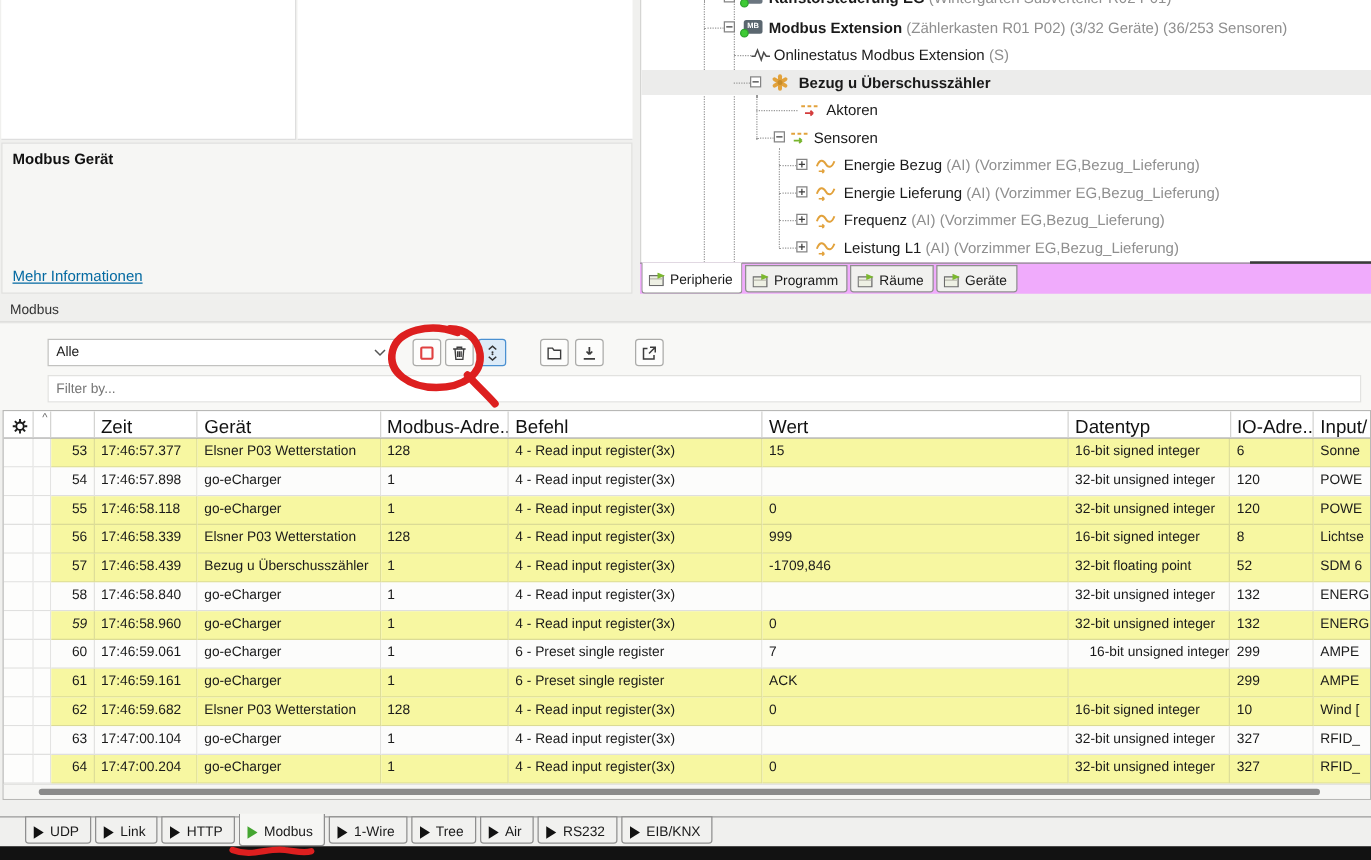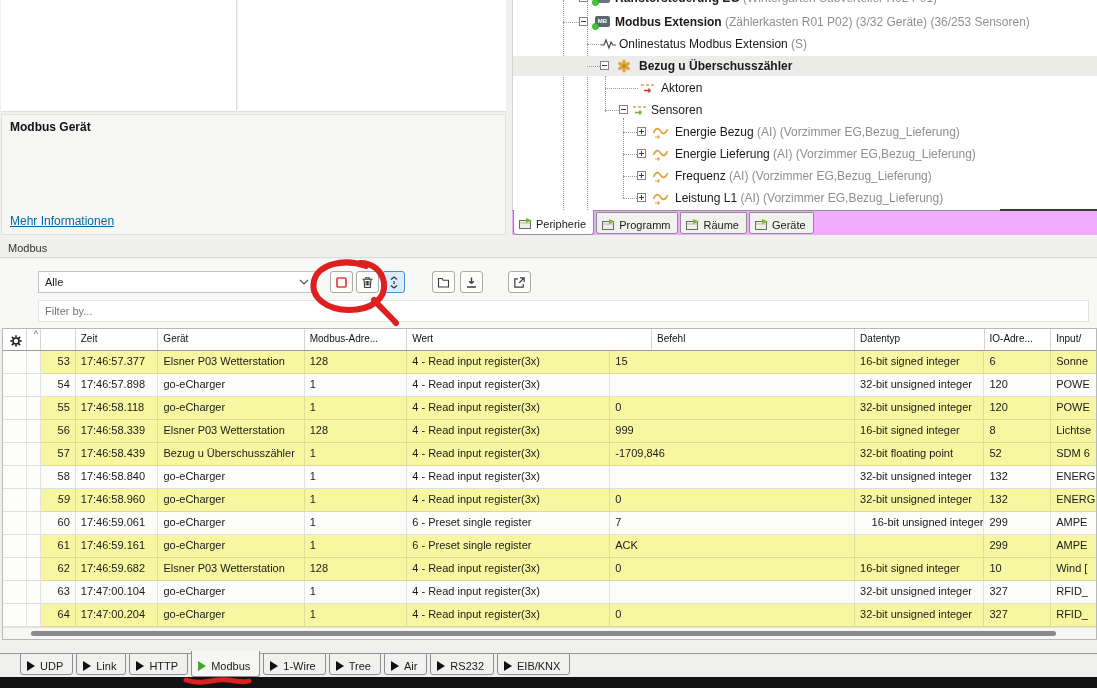--- a/index.html
+++ b/index.html
@@ -50,21 +50,21 @@
   .dd-chev{position:absolute;right:6px;top:7px;}
   .tbtn{position:absolute;top:12px;width:23px;height:22px;background:#fdfdfc;border:1px solid #ababa9;border-radius:3px;
         display:flex;align-items:center;justify-content:center;cursor:pointer;}
   .tbtn.blue{background:#dcebf8;border-color:#4a90d1;}
   .filterbox{position:absolute;left:38px;top:41px;width:1051px;height:22px;background:#fff;border:1px solid #e2e2e0;
              font-size:11px;color:#9a9a98;padding:0 6px;font-family:inherit;outline:none;}
 
   
   .tablewrap{position:absolute;left:2px;top:328px;width:1095px;height:312px;background:#fff;border:1px solid #b8b8b6;overflow:hidden;}
   .thead{display:flex;height:22px;background:#fff;border-bottom:1px solid #9b9b9b;}
-  .th{font-size:10px;color:#111;padding:4px 0 0 5px;border-right:1px solid #d4d4d2;overflow:hidden;white-space:nowrap;cursor:pointer;}
+  .th{font-size:15px;color:#111;padding:4px 0 0 5px;border-right:1px solid #d4d4d2;overflow:hidden;white-space:nowrap;cursor:pointer;}
   .corner{width:24px;position:relative;cursor:pointer;}
   .sortcell{width:14px;font-size:9px;color:#666;text-align:center;padding-top:0;cursor:pointer;}
   .tbody{position:relative;}
   .trr{display:flex;height:23px;}
   .cell{font-size:11px;padding:4px 0 0 5px;border-right:1px solid rgba(110,110,110,.18);
         border-bottom:1px solid rgba(110,110,110,.20);overflow:hidden;white-space:nowrap;}
   .trr.yel .cell{background:#f7f7a1;}
   .trr.wht .cell{background:#fcfcfb;}
   .cell.gut{background:#fdfdfc !important;}
   .c-num{text-align:right;padding-right:5px;}
@@ -336,22 +336,22 @@
               <line x1="9.4" y1="4.6" x2="11.1" y2="2.9"></line>
           </g>
           <circle cx="7" cy="7" r="3" fill="#fff" stroke="#1a1a1a" stroke-width="1.5"></circle>
         </svg>
       </div>
       <div class="th sortcell">^</div>
       <div class="th" style="width:35px"></div>
       <div class="th" style="width:83px">Zeit</div>
       <div class="th" style="width:147px">Gerät</div>
       <div class="th" style="width:103px">Modbus-Adre...</div>
+      <div class="th" style="width:204px">Befehl</div>
       <div class="th" style="width:246px">Wert</div>
-      <div class="th" style="width:204px">Befehl</div>
       <div class="th" style="width:130px">Datentyp</div>
       <div class="th" style="width:67px">IO-Adre...</div>
       <div class="th" style="width:45px;border-right:none">Input/</div>
     </div>
     <div class="tbody">
         <div class="trr yel">
           <span class="cell gut" style="width: 24px;"></span>
           <span class="cell gut" style="width: 14px;"></span>
           <span class="cell c-num" style="width: 35px;">53</span>
           <span class="cell" style="width: 83px;">17:46:57.377</span>

